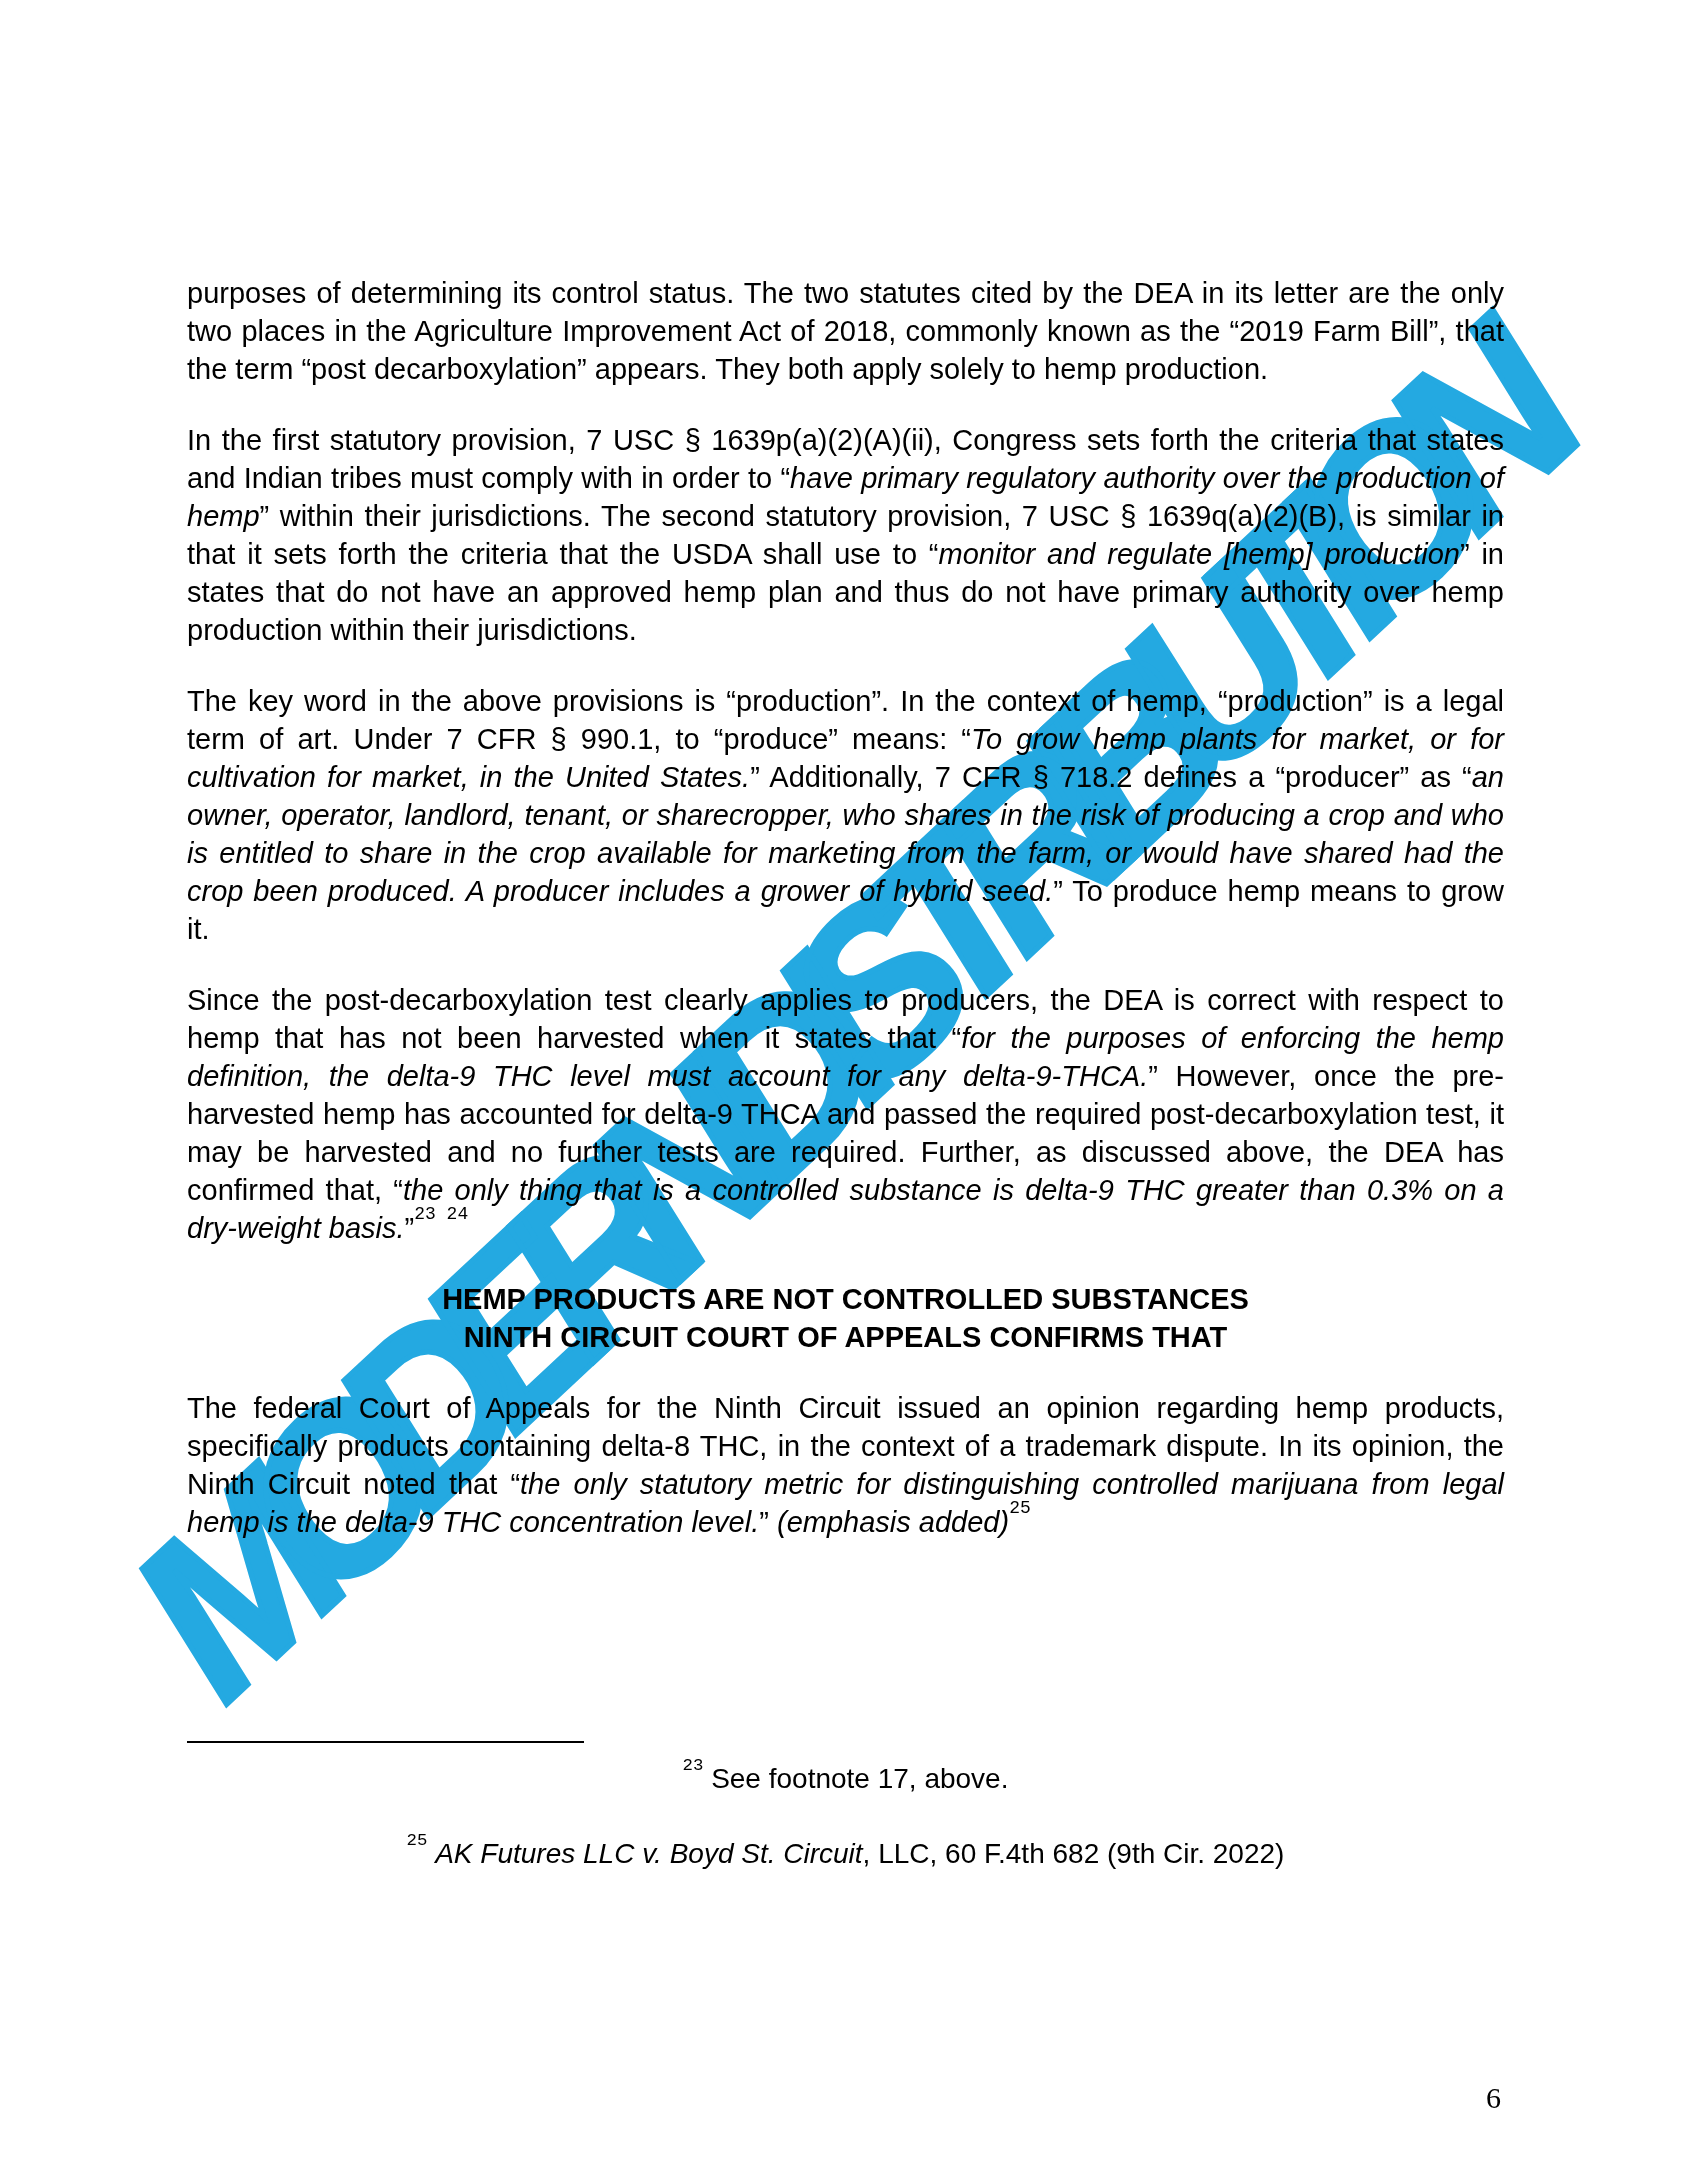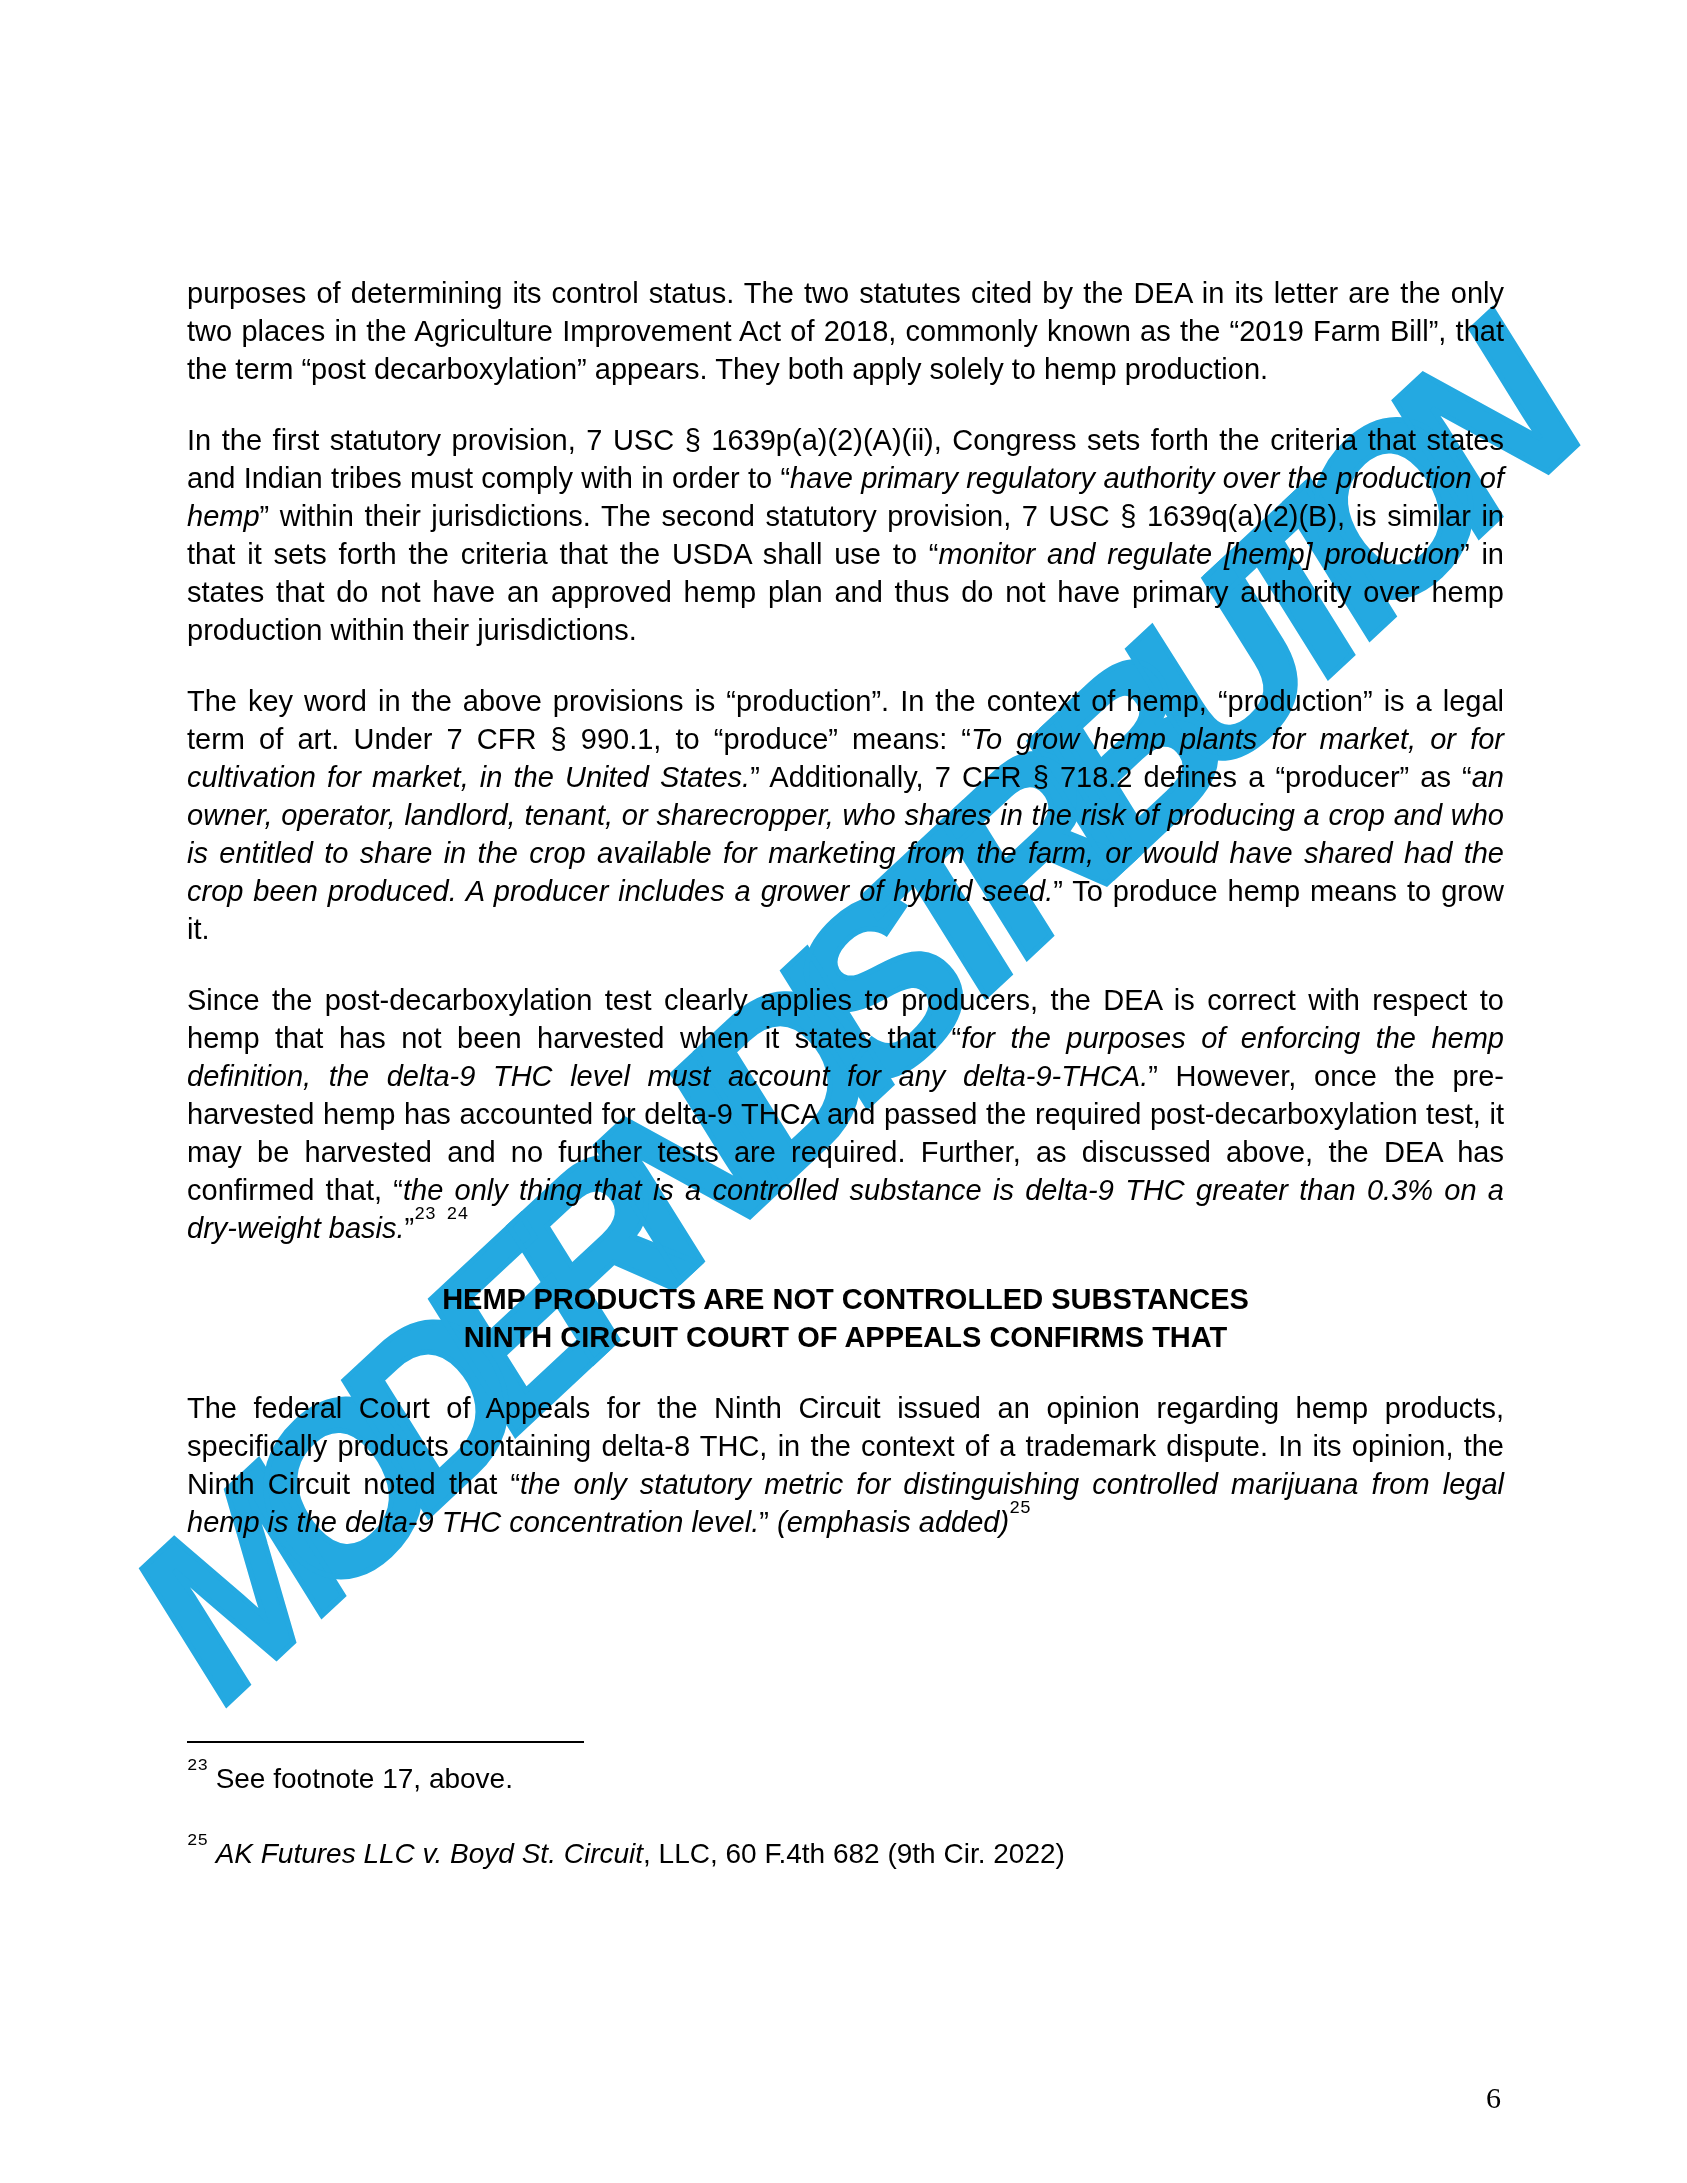--- a/index.html
+++ b/index.html
@@ -56,21 +56,21 @@
     width:1317px;
     font-size:28px;
     line-height:37px;
     z-index:1;
   }
   .fn-separator{
     width:397px;height:0;
     border-top:2.6px solid #000;
     margin:0 0 17px 0;
   }
-  .footnote{margin:0 0 38px 0;text-align:left;}
+  .footnote{margin:0 0 38px 0;text-align:center;}
   .pagenum{
     position:absolute;
     left:1486px;top:2081px;
     font-family:"Liberation Serif",serif;
     font-size:30px;
     z-index:1;
   }
 </style>
 </head>
 <body>

